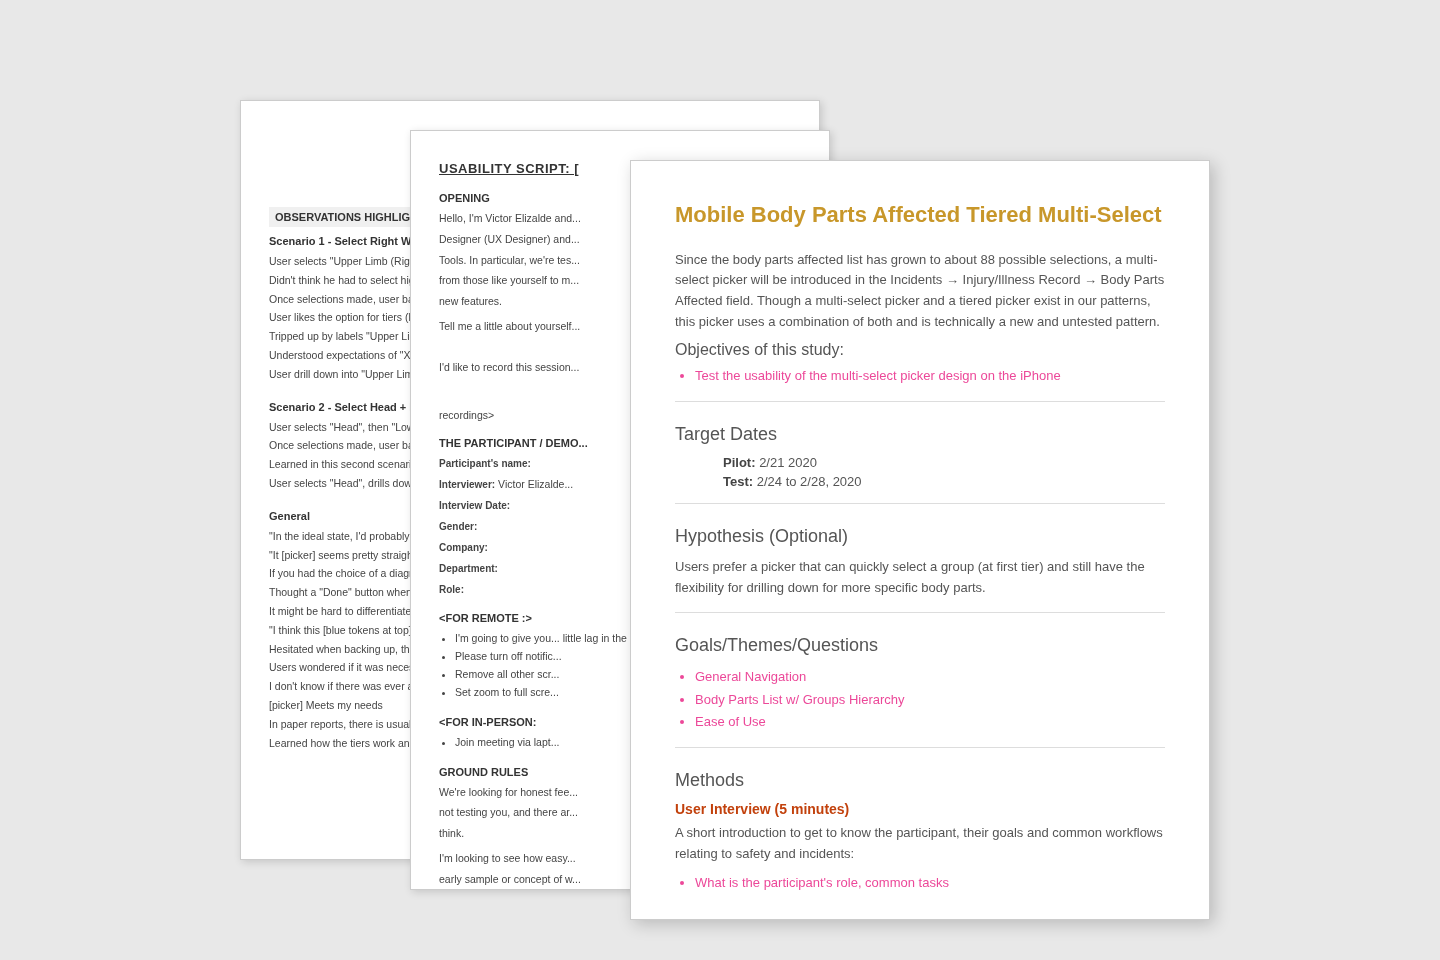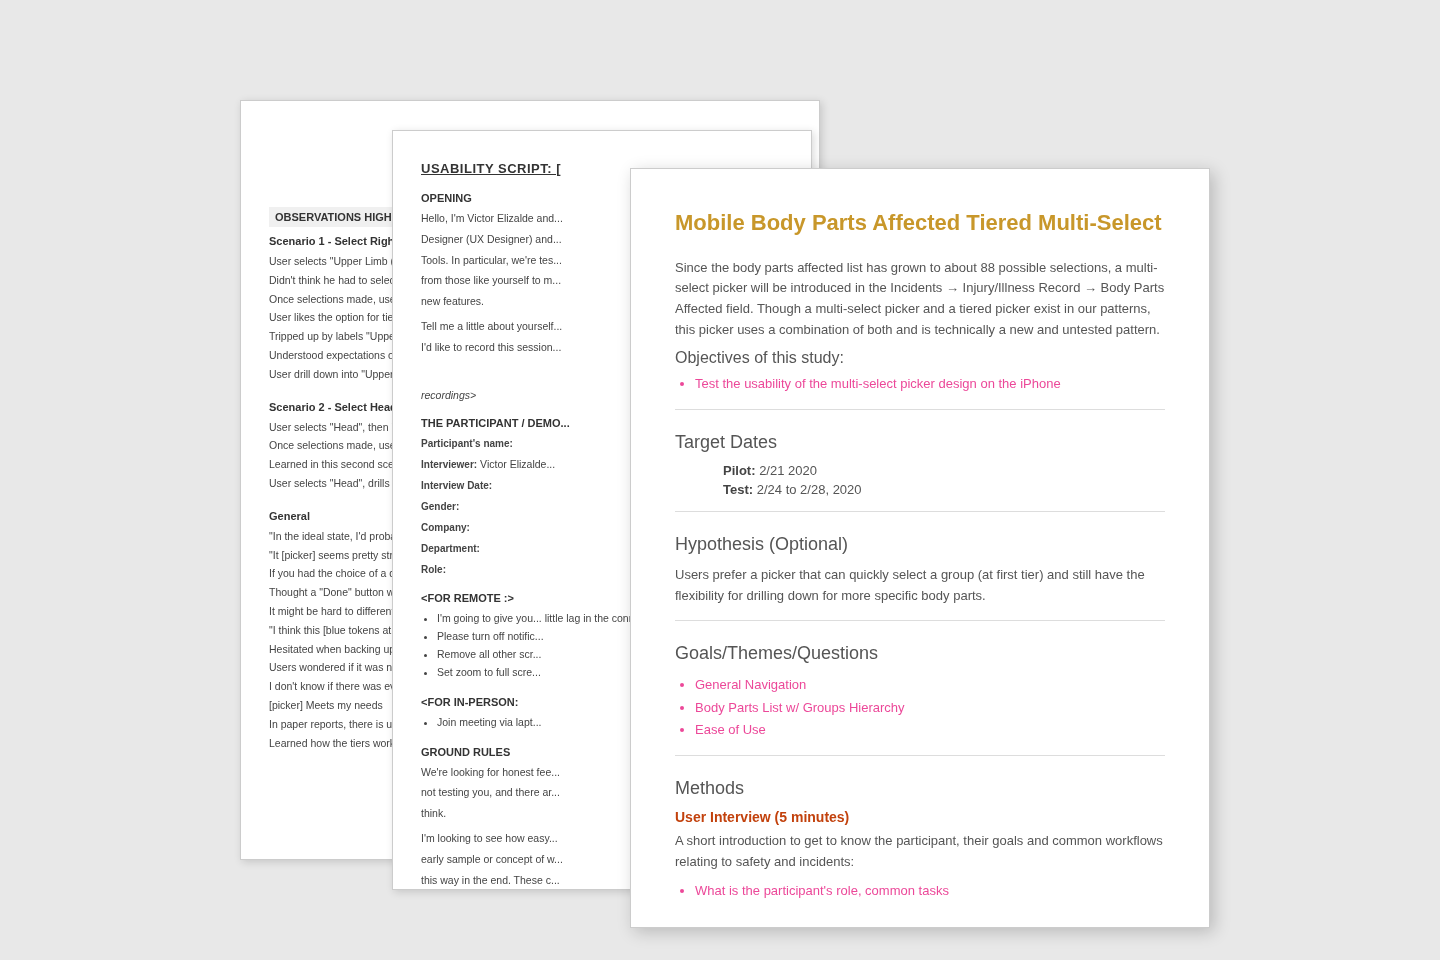--- a/index.html
+++ b/index.html
@@ -33,38 +33,38 @@
       box-shadow: 2px 2px 8px rgba(0,0,0,0.15);
       padding: 30px 28px;
       font-size: 11px;
       color: #333;
       overflow: hidden;
     }
 
     
     .doc-mid {
       position: absolute;
-      left: 152px;
+      left: 170px;
       top: 60px;
       width: 420px;
       height: 760px;
       background: #fff;
       border: 1px solid #ccc;
       box-shadow: 2px 2px 8px rgba(0,0,0,0.15);
       padding: 30px 28px;
       font-size: 11px;
       color: #333;
       overflow: hidden;
     }
 
     
     .doc-front {
       position: absolute;
       left: 390px;
-      top: 98px;
+      top: 90px;
       width: 580px;
       height: 760px;
       background: #fff;
       border: 1px solid #ccc;
       box-shadow: 4px 4px 16px rgba(0,0,0,0.2);
       padding: 40px 44px;
       font-size: 13px;
       color: #333;
       overflow: hidden;
     }
@@ -118,21 +118,20 @@
     .doc-mid ul {
       padding-left: 16px;
       margin: 4px 0;
     }
     .doc-mid ul li {
       font-size: 10.5px;
       line-height: 1.7;
       color: #444;
     }
     .doc-mid .italic {
-      font-style: italic;
       margin-top: 31px;
     }
 
     
     .doc-front .main-title {
       color: #c8972a;
       font-size: 22px;
       font-weight: bold;
       margin-bottom: 20px;
       line-height: 1.3;
@@ -230,21 +229,21 @@
   <div class="doc-mid">
     <div class="doc-title">USABILITY SCRIPT: [</div>
 
     <div class="section-head">OPENING</div>
     <p>Hello, I'm Victor Elizalde and...</p>
     <p>Designer (UX Designer) and...</p>
     <p>Tools. In particular, we're tes...</p>
     <p>from those like yourself to m...</p>
     <p>new features.</p>
     <p style="margin-top:8px;">Tell me a little about yourself...</p>
-    <p style="margin-top:4px;">I'd like to record this session...</p>
+    <p style="margin-top:24px;">I'd like to record this session...</p>
     <p class="italic">recordings&gt;</p>
 
     <div class="section-head">THE PARTICIPANT / DEMO...</div>
     <p><span class="field-label">Participant's name:</span></p>
     <p><span class="field-label">Interviewer:</span> <span>Victor Elizalde...</span></p>
     <p><span class="field-label">Interview Date:</span></p>
     <p><span class="field-label">Gender:</span></p>
     <p><span class="field-label">Company:</span></p>
     <p><span class="field-label">Department:</span></p>
     <p><span class="field-label">Role:</span></p>

